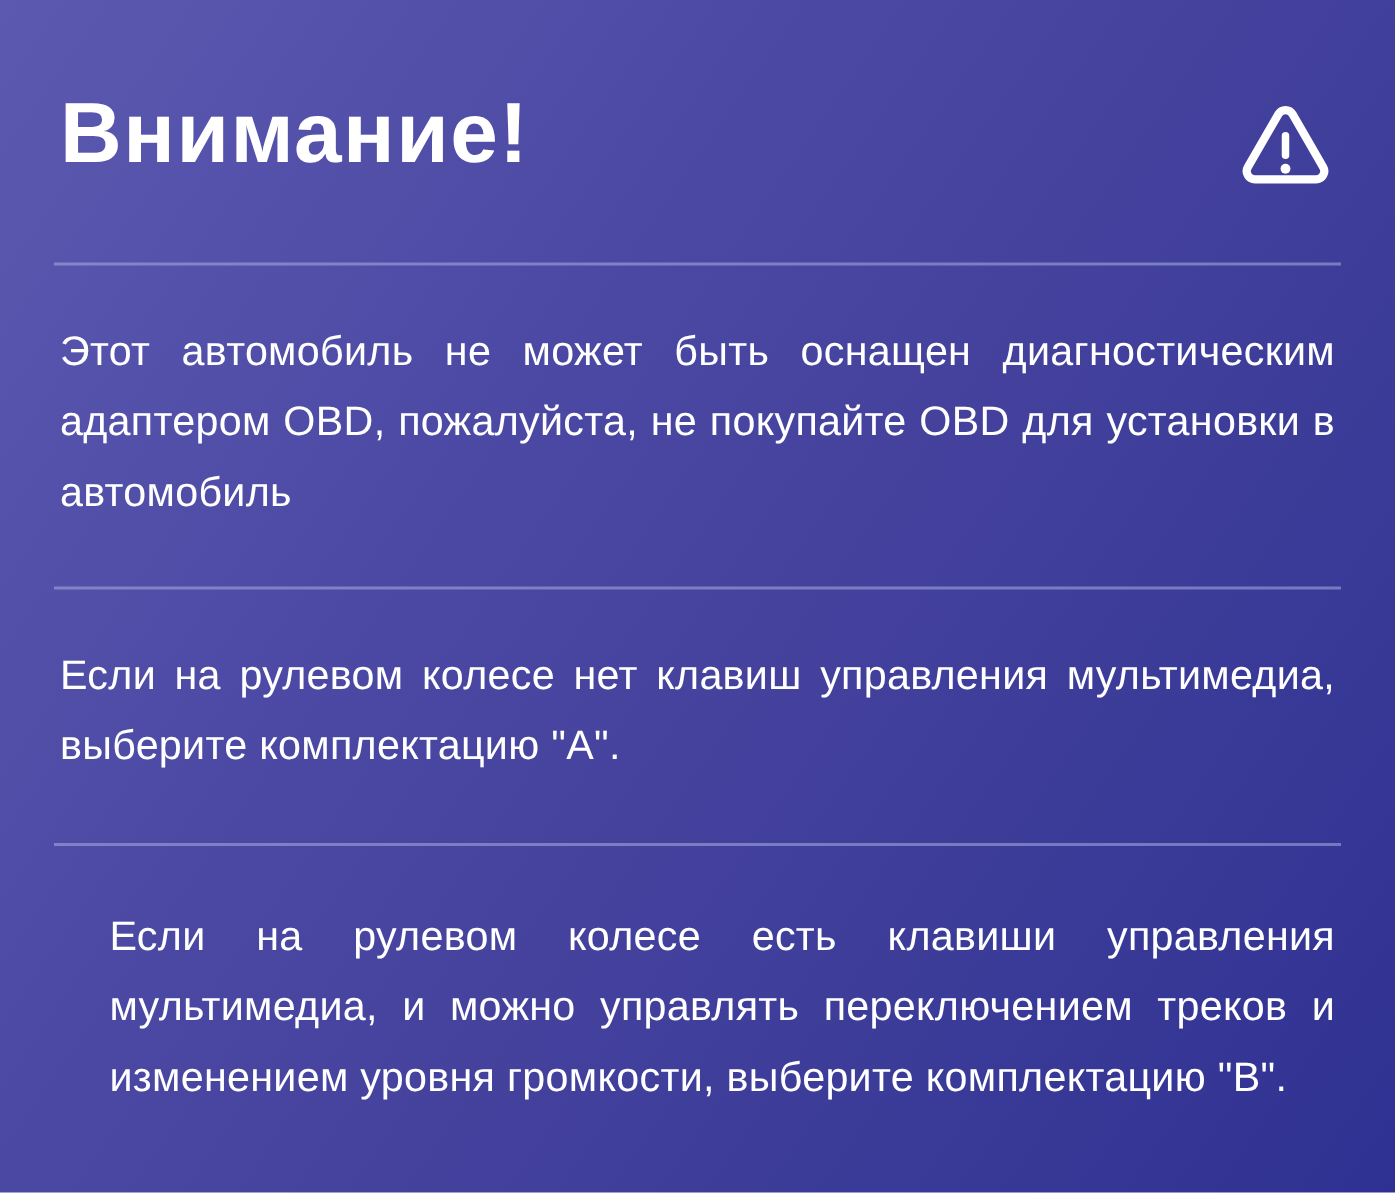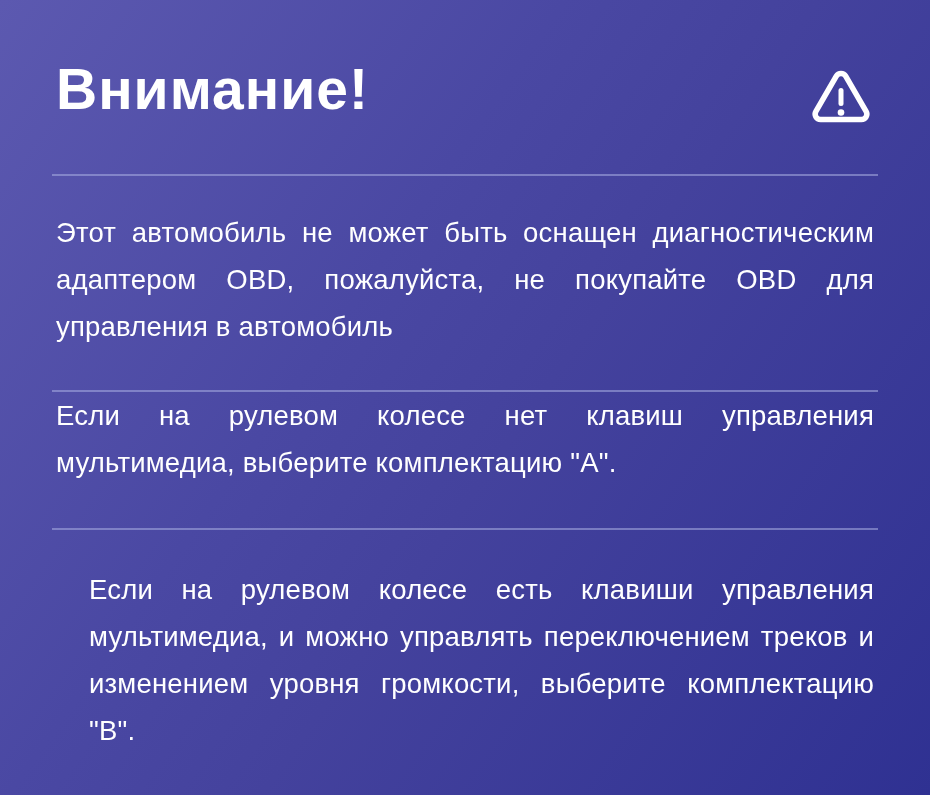--- a/index.html
+++ b/index.html
@@ -6,21 +6,21 @@
   html, body { width: 930px; height: 795px; }
   body {
     font-family: "Liberation Sans", "DejaVu Sans", sans-serif;
     background: linear-gradient(125deg, #5c59b0 0%, #4a48a3 38%, #44429d 55%, #2f3192 100%);
     color: #ffffff;
     overflow: hidden;
   }
   .container {
     width: 930px;
     height: 795px;
-    padding: 0 56px;
+    padding: 0 40px;
   }
   .header {
     display: flex;
     justify-content: space-between;
     align-items: flex-start;
     padding-top: 60px;
   }
   .page-title {
     font-size: 57px;
     font-weight: bold;
@@ -41,42 +41,42 @@
   .divider-1 { margin-top: 44px; }
   .divider-2 { margin-top: 40px; }
   .divider-3 { margin-top: 42px; }
   .notice {
     font-size: 27.5px;
     line-height: 47px;
     text-align: justify;
     letter-spacing: 0.2px;
   }
   .notice-1 { margin-top: 33px; }
-  .notice-2 { }
+  .notice-2 { margin-top: 33px; }
   .notice-3 { margin-top: 36px; margin-left: 33px; }
 </style>
 </head>
 <body>
 
 <div class="container">
 
   <div class="header">
     <h1 class="page-title">Внимание!</h1>
     <span class="warning-icon">
       <svg width="62" height="56" viewBox="0 0 62 56" aria-hidden="true">
         <path d="M26.3 6.1 L5.9 41.4 c-2.1 3.6 0.5 8.1 4.7 8.1 h40.8 c4.2 0 6.8 -4.5 4.7 -8.1 L35.7 6.1 c-2.1 -3.6 -7.3 -3.6 -9.4 0 Z" fill="none" stroke="#ffffff" stroke-width="5.5" stroke-linejoin="round"></path>
         <line x1="31" y1="20.5" x2="31" y2="33.5" stroke="#ffffff" stroke-width="5" stroke-linecap="round"></line>
         <circle cx="31" cy="42.5" r="3.3" fill="#ffffff"></circle>
       </svg>
     </span>
   </div>
 
   <hr class="divider divider-1">
 
-  <p class="notice notice-1">Этот автомобиль не может быть оснащен диагностическим адаптером OBD, пожалуйста, не покупайте OBD для управления в автомобиль</p>
+  <p class="notice notice-1">Этот автомобиль не может быть оснащен диагностическим адаптером OBD, пожалуйста, не покупайте OBD для установки в автомобиль</p>
 
   <hr class="divider divider-2">
 
   <p class="notice notice-2">Если на рулевом колесе нет клавиш управления мультимедиа, выберите комплектацию "А".</p>
 
   <hr class="divider divider-3">
 
   <p class="notice notice-3">Если на рулевом колесе есть клавиши управления мультимедиа, и можно управлять переключением треков и изменением уровня громкости, выберите комплектацию "B".</p>
 
 </div>

